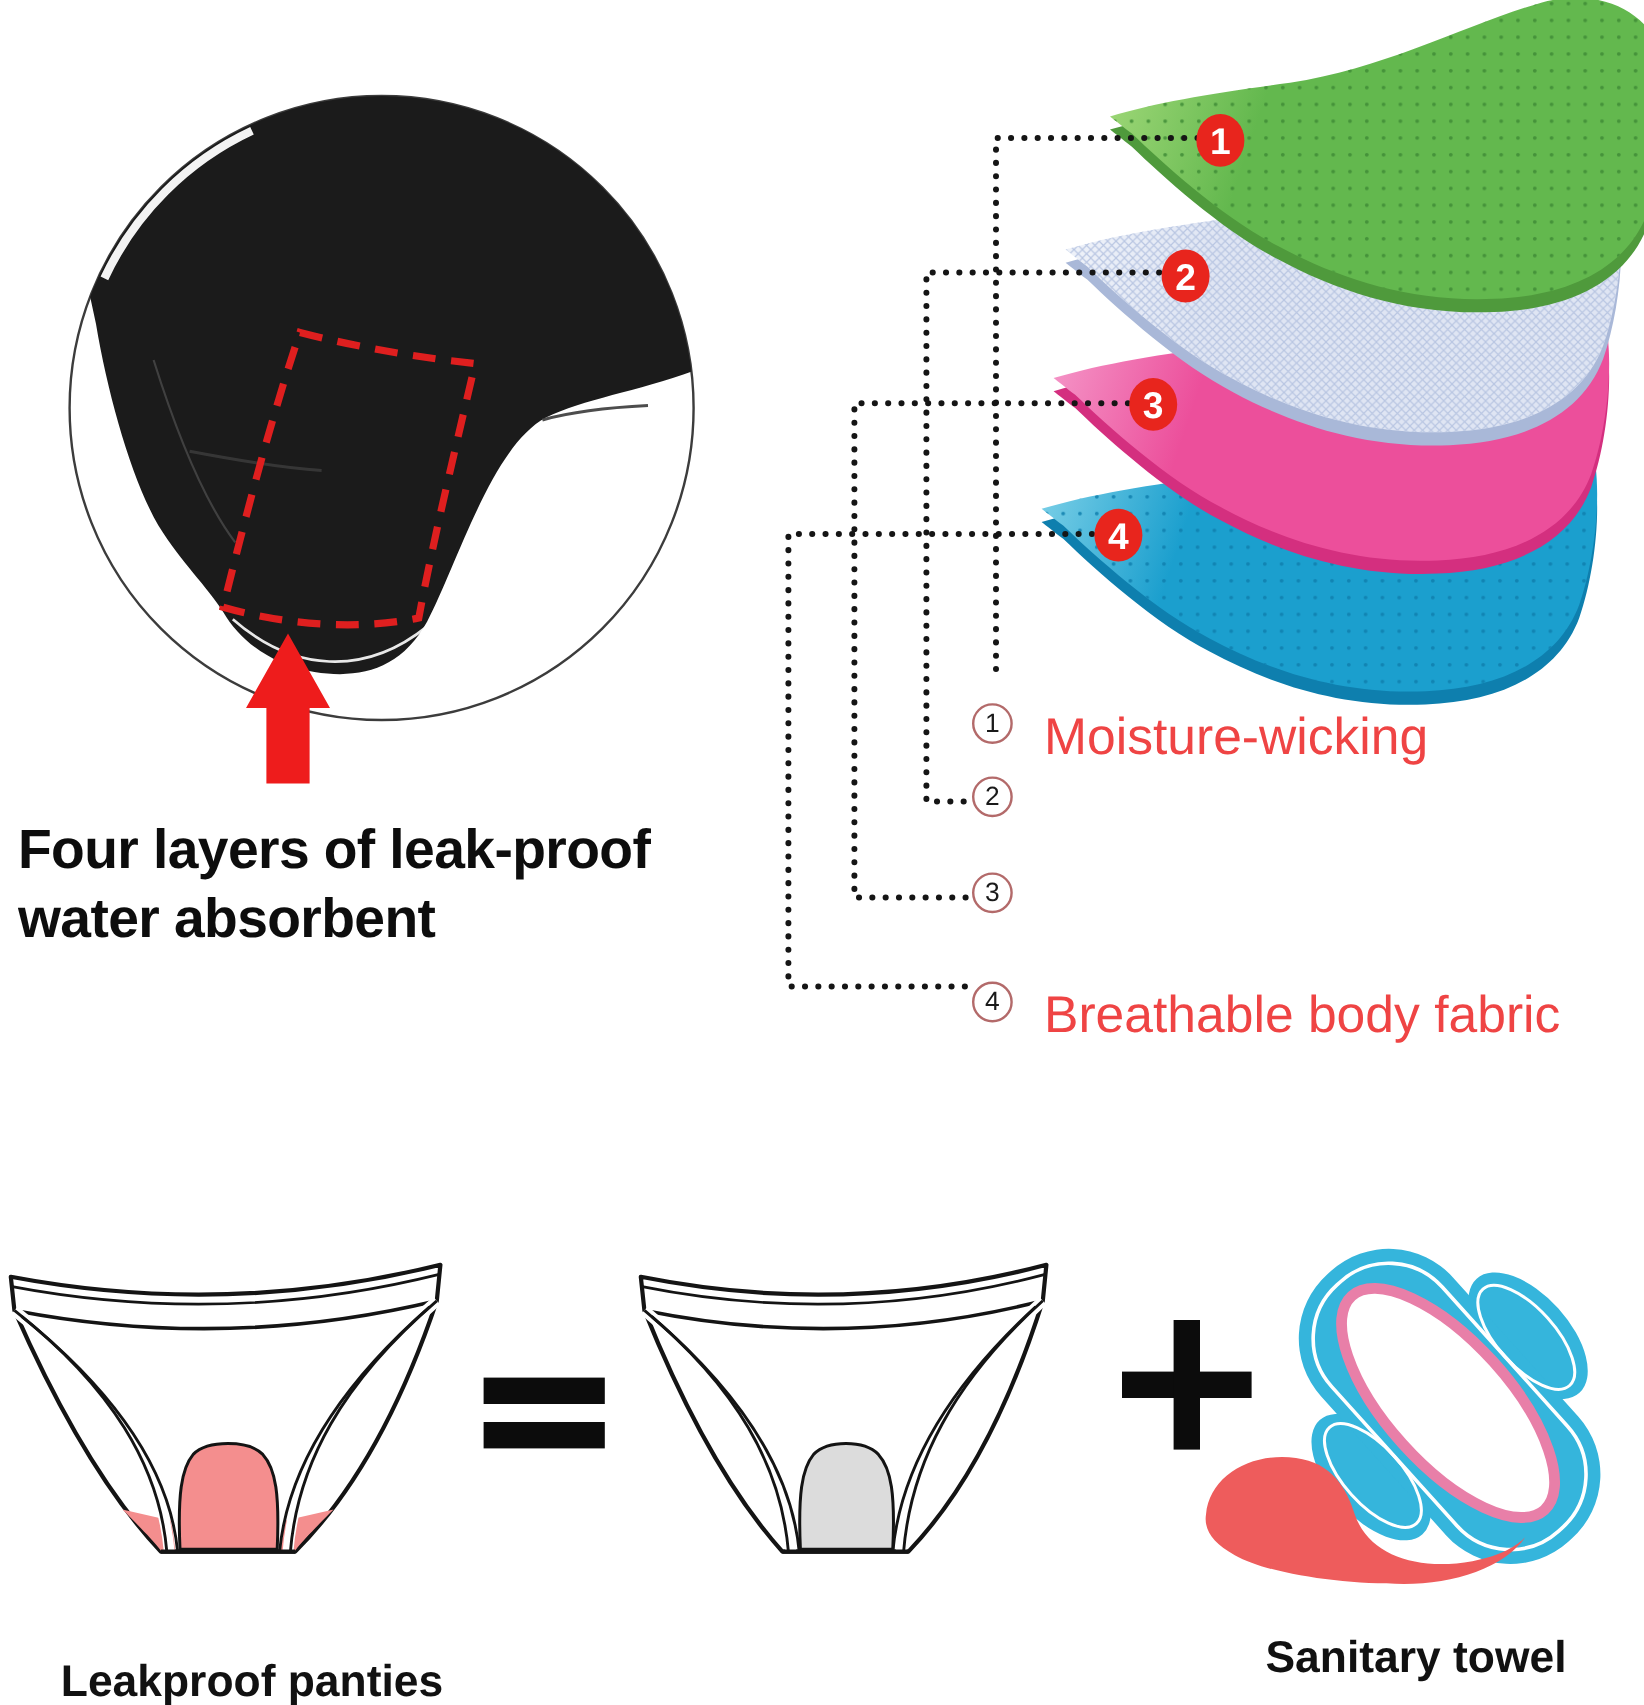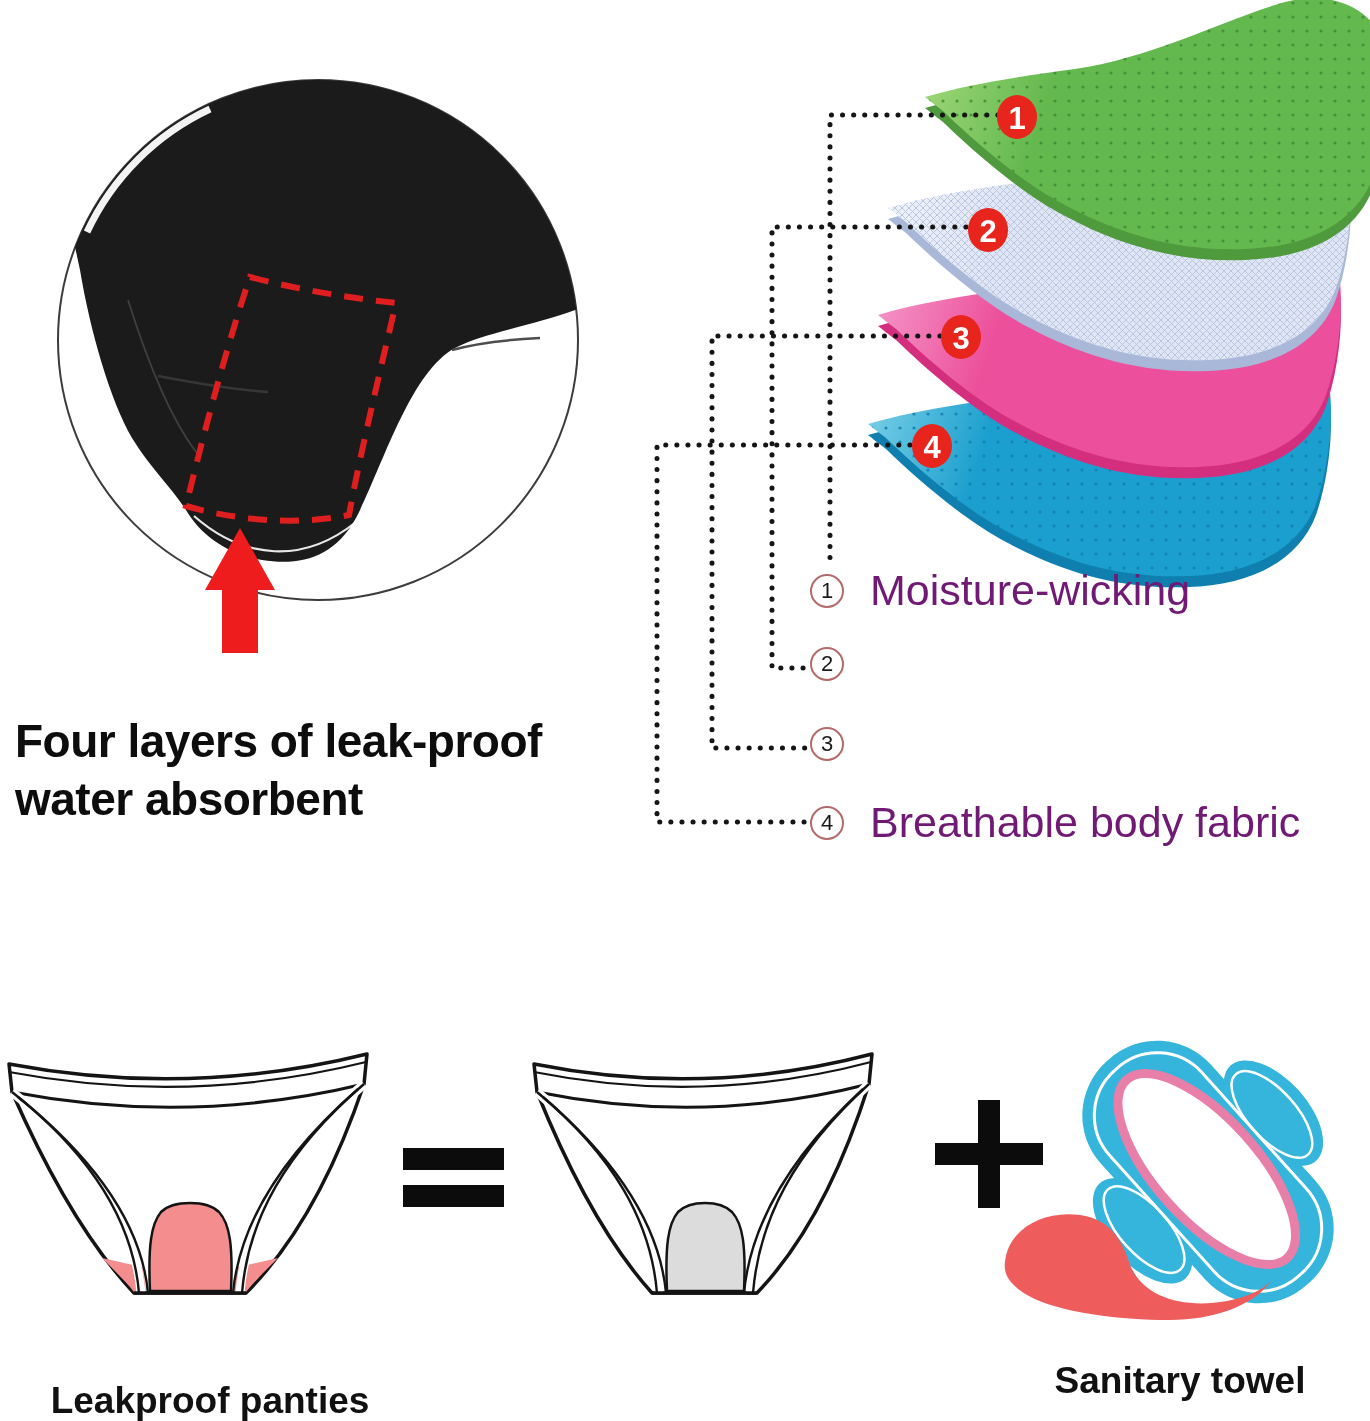--- a/index.html
+++ b/index.html
@@ -2,34 +2,34 @@
 <html><head>
 <meta charset="utf-8">
 <style>
   html,body{margin:0;padding:0;background:#fff;}
   .canvas{
     position:relative;width:1370px;height:1421px;background:#ffffff;
     overflow:hidden;font-family:"Liberation Sans", sans-serif;
   }
   .canvas svg.scene{position:absolute;left:0;top:0;}
   .headline{
-    position:absolute;left:15px;top:712px;width:660px;
+    position:absolute;left:15px;top:678px;width:660px;
     font-size:46px;font-weight:bold;line-height:58px;color:#0d0d0d;
     letter-spacing:-0.5px;
   }
   .legend-row{
     position:absolute;display:flex;align-items:center;gap:26px;left:810px;
   }
   .legend-num{
     width:34px;height:34px;border:2px solid #b36a6a;border-radius:50%;
     display:flex;align-items:center;justify-content:center;
     font-size:22px;color:#1a1a1a;box-sizing:border-box;background:#fff;
   }
   .legend-label{
-    font-size:43px;color:#701a75;line-height:43px;white-space:nowrap;
+    font-size:43px;color:#ef4444;line-height:43px;white-space:nowrap;margin-top:24px;
   }
   .bottom-label{
     position:absolute;font-size:37px;font-weight:bold;color:#111;
     text-align:center;white-space:nowrap;
   }
   .bl-1{left:20px;top:1380px;width:380px;}
   .bl-2{left:500px;top:1372px;width:370px;}
   .bl-3{left:990px;top:1360px;width:380px;}
 </style>
 </head>

